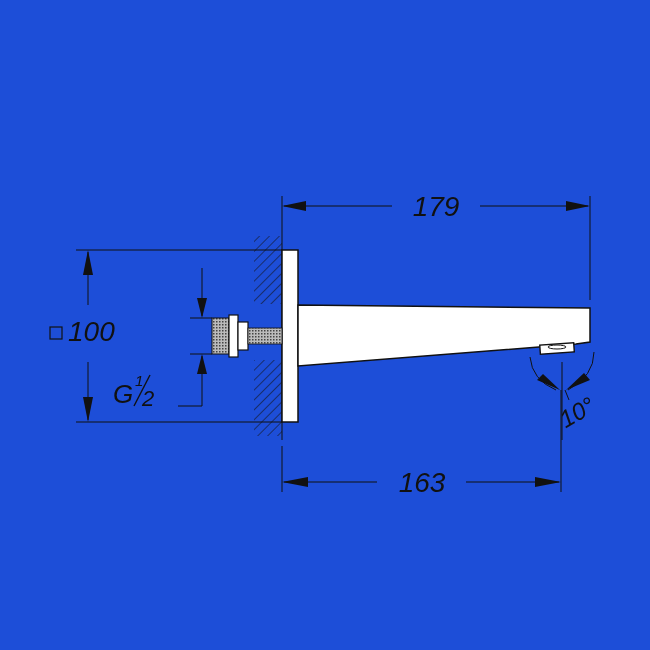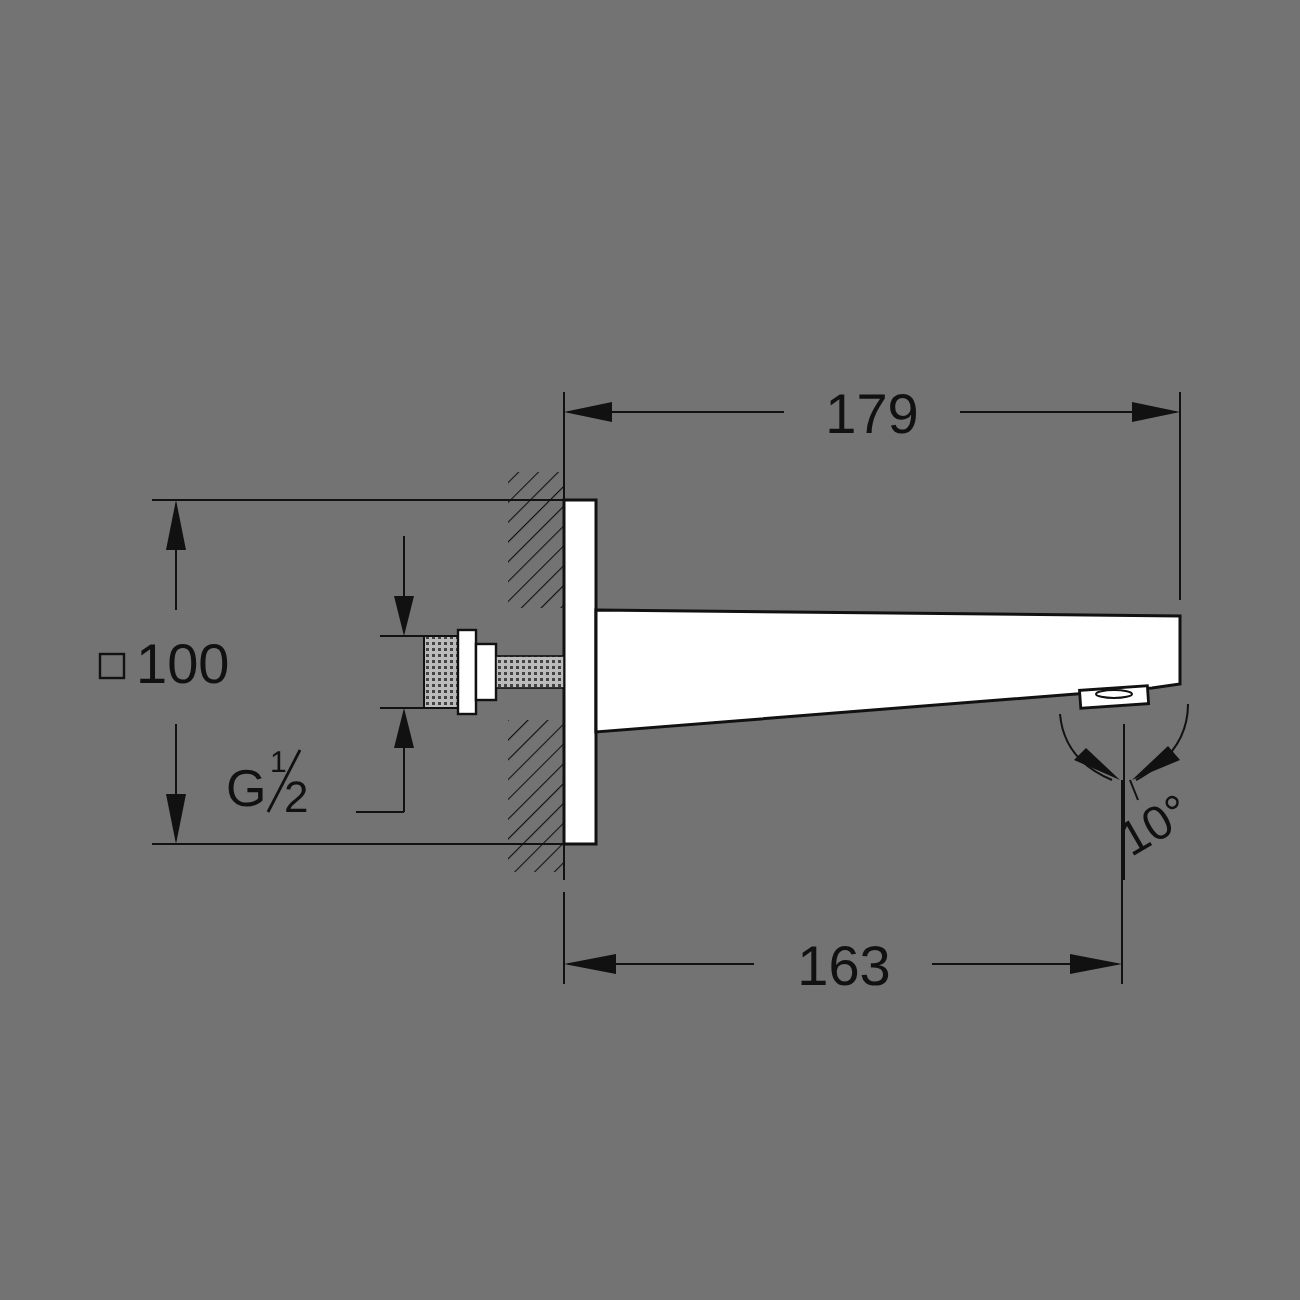--- a/index.html
+++ b/index.html
@@ -1,16 +1,16 @@
 <!DOCTYPE html>
 <html><head>
   <meta charset="utf-8">
   <style>
     html, body { margin: 0; padding: 0; background: #ffffff; }
-    .canvas { position: relative; width: 650px; height: 650px; background: #737373; overflow: hidden; }
+    .canvas { position: relative; width: 650px; height: 650px; background: #1d4ed8; overflow: hidden; font-style: italic; }
     svg { position: absolute; left: 0; top: 0; }
     .dim-text { font-family: "Liberation Sans", sans-serif; fill: #111111; }
   </style>
 </head>
 <body>
 
 <div class="canvas">
   <svg width="650" height="650" viewBox="0 0 650 650">
     <defs>
       <pattern id="hatch" patternUnits="userSpaceOnUse" width="7" height="7" patternTransform="rotate(45)">

